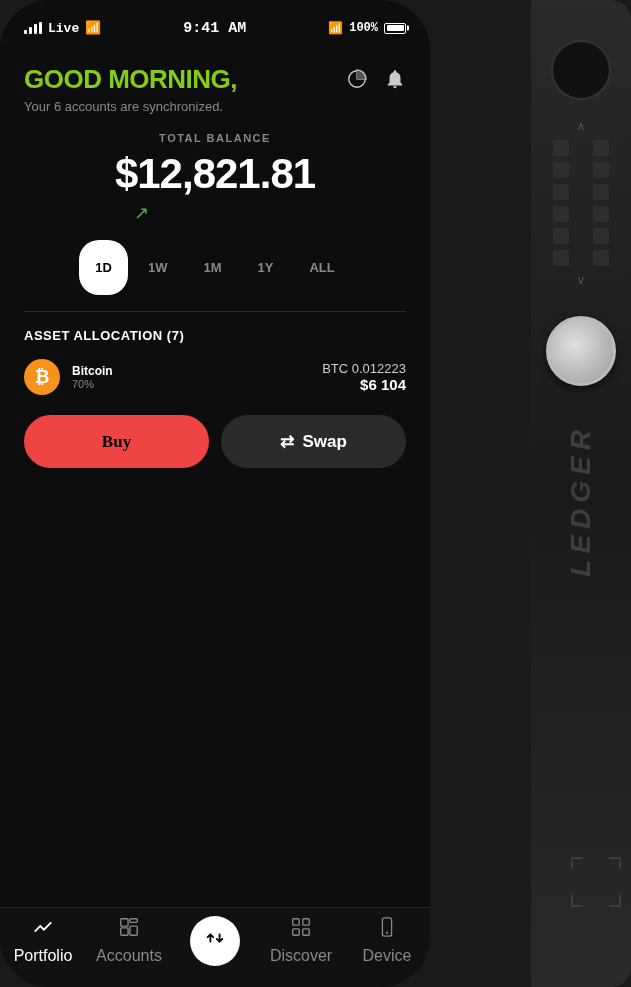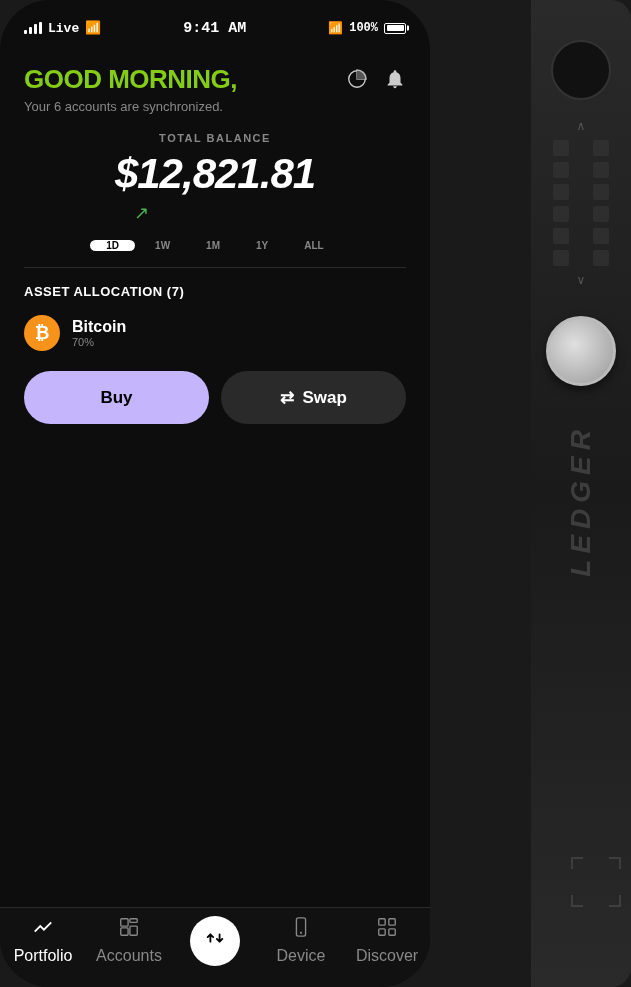--- a/index.html
+++ b/index.html
@@ -146,21 +146,20 @@
       font-weight: 600;
       color: #888;
       letter-spacing: 1.5px;
     }
     .balance-amount {
       font-size: 42px;
       font-weight: 700;
       color: #fff;
       letter-spacing: -1px;
       margin-top: 6px;
-      font-style: italic;
     }
     .balance-arrow {
       color: #4caf50;
       font-size: 18px;
       margin-top: 4px;
       text-align: left;
       padding-left: 110px;
     }
 
     
@@ -184,23 +183,23 @@
     }
 
     
     .time-filters {
       display: flex;
       justify-content: center;
       gap: 4px;
       margin-top: 16px;
     }
     .time-filter {
-      padding: 0 16px;
+      padding: 20px 16px;
       border-radius: 20px;
-      font-size: 10px;
+      font-size: 13px;
       font-weight: 600;
       color: #888;
       cursor: pointer;
       background: transparent;
       border: none;
     }
     .time-filter.active {
       background: #fff;
       color: #000;
     }
@@ -237,21 +236,21 @@
       border-radius: 50%;
       background: #f7931a;
       display: flex;
       align-items: center;
       justify-content: center;
       font-size: 18px;
       color: #fff;
       font-weight: 800;
     }
     .asset-name {
-      font-size: 16px;
+      font-size: 12px;
       font-weight: 700;
       color: #fff;
     }
     .asset-pct {
       font-size: 11px;
       color: #888;
     }
     .asset-right {
       text-align: right;
     }
@@ -279,22 +278,23 @@
       font-size: 17px;
       font-weight: 700;
       cursor: pointer;
       border: none;
       display: flex;
       align-items: center;
       justify-content: center;
       gap: 8px;
     }
     .btn-buy {
-      background: #c4b5fd;
+      background: #ef4444;
       color: #000;
+      font-family: Liberation Serif, serif;
     }
     .btn-swap {
       background: #2a2a2a;
       color: #fff;
     }
 
     
     .bottom-nav {
       position: absolute;
       bottom: 0;
@@ -508,20 +508,24 @@
     <div class="section-title">ASSET ALLOCATION (7)</div>
 
     <div class="asset-item">
       <div class="asset-left">
         <div class="asset-icon">₿</div>
         <div>
           <div class="asset-name">Bitcoin</div>
           <div class="asset-pct">70%</div>
         </div>
       </div>
+      <div class="asset-right">
+        <div class="asset-amount">BTC 0.012223</div>
+        <div class="asset-value">$6 104</div>
+      </div>
     </div>
 
     <div class="action-buttons">
       <button class="action-btn btn-buy">Buy</button>
       <button class="action-btn btn-swap">
         <span>⇄</span>
         Swap
       </button>
     </div>
 
@@ -553,36 +557,36 @@
           <svg width="22" height="22" viewBox="0 0 24 24" fill="none">
             <path d="M7 16V8M7 8L4 11M7 8L10 11" stroke="#000" stroke-width="2" stroke-linecap="round"></path>
             <path d="M17 8V16M17 16L14 13M17 16L20 13" stroke="#000" stroke-width="2" stroke-linecap="round"></path>
           </svg>
         </span>
       </div>
     </div>
     <div class="nav-item">
       <span class="nav-icon">
         <svg width="22" height="22" viewBox="0 0 24 24" fill="none">
-          <rect x="7" y="2" width="10" height="20" rx="2" stroke="#888" stroke-width="1.5"></rect>
-          <line x1="12" y1="18" x2="12" y2="18.5" stroke="#888" stroke-width="2" stroke-linecap="round"></line>
-        </svg>
-      </span>
-      <span class="nav-label">Device</span>
-    </div>
-    <div class="nav-item">
-      <span class="nav-icon">
-        <svg width="22" height="22" viewBox="0 0 24 24" fill="none">
           <rect x="3" y="3" width="7" height="7" rx="1" stroke="#888" stroke-width="1.5"></rect>
           <rect x="14" y="3" width="7" height="7" rx="1" stroke="#888" stroke-width="1.5"></rect>
           <rect x="3" y="14" width="7" height="7" rx="1" stroke="#888" stroke-width="1.5"></rect>
           <rect x="14" y="14" width="7" height="7" rx="1" stroke="#888" stroke-width="1.5"></rect>
         </svg>
       </span>
       <span class="nav-label">Discover</span>
+    </div>
+    <div class="nav-item">
+      <span class="nav-icon">
+        <svg width="22" height="22" viewBox="0 0 24 24" fill="none">
+          <rect x="7" y="2" width="10" height="20" rx="2" stroke="#888" stroke-width="1.5"></rect>
+          <line x1="12" y1="18" x2="12" y2="18.5" stroke="#888" stroke-width="2" stroke-linecap="round"></line>
+        </svg>
+      </span>
+      <span class="nav-label">Device</span>
     </div>
   </div>
 
 </div>
 
 <div class="ledger-device">
   <div class="ledger-circle"></div>
   <div class="ledger-buttons">
     <div class="ledger-btn-up">∧</div>
     <div class="ledger-row">

